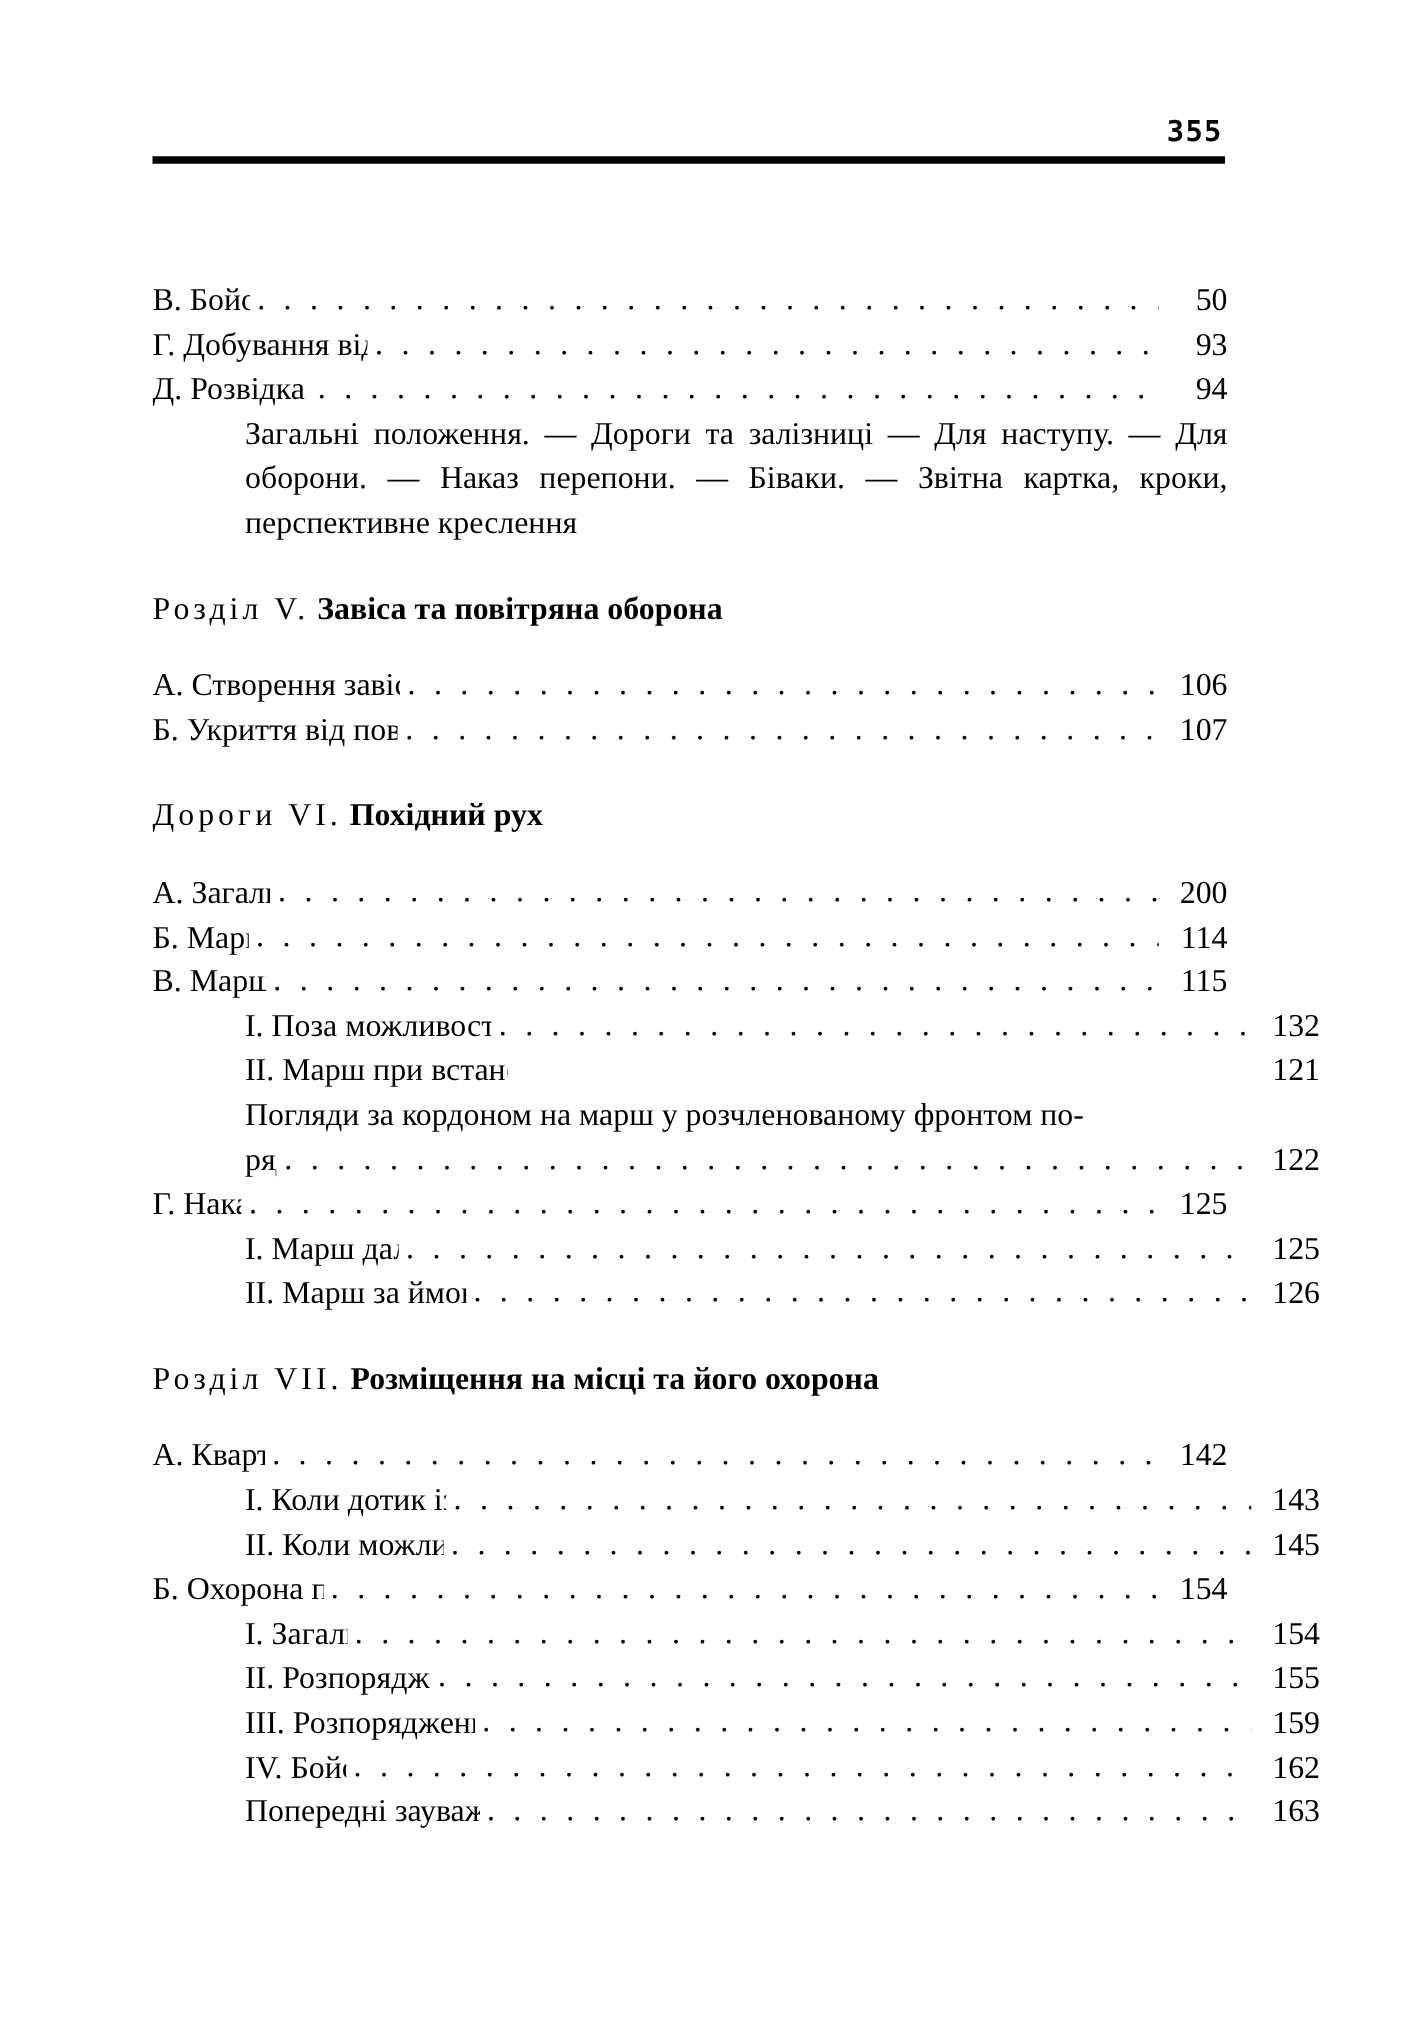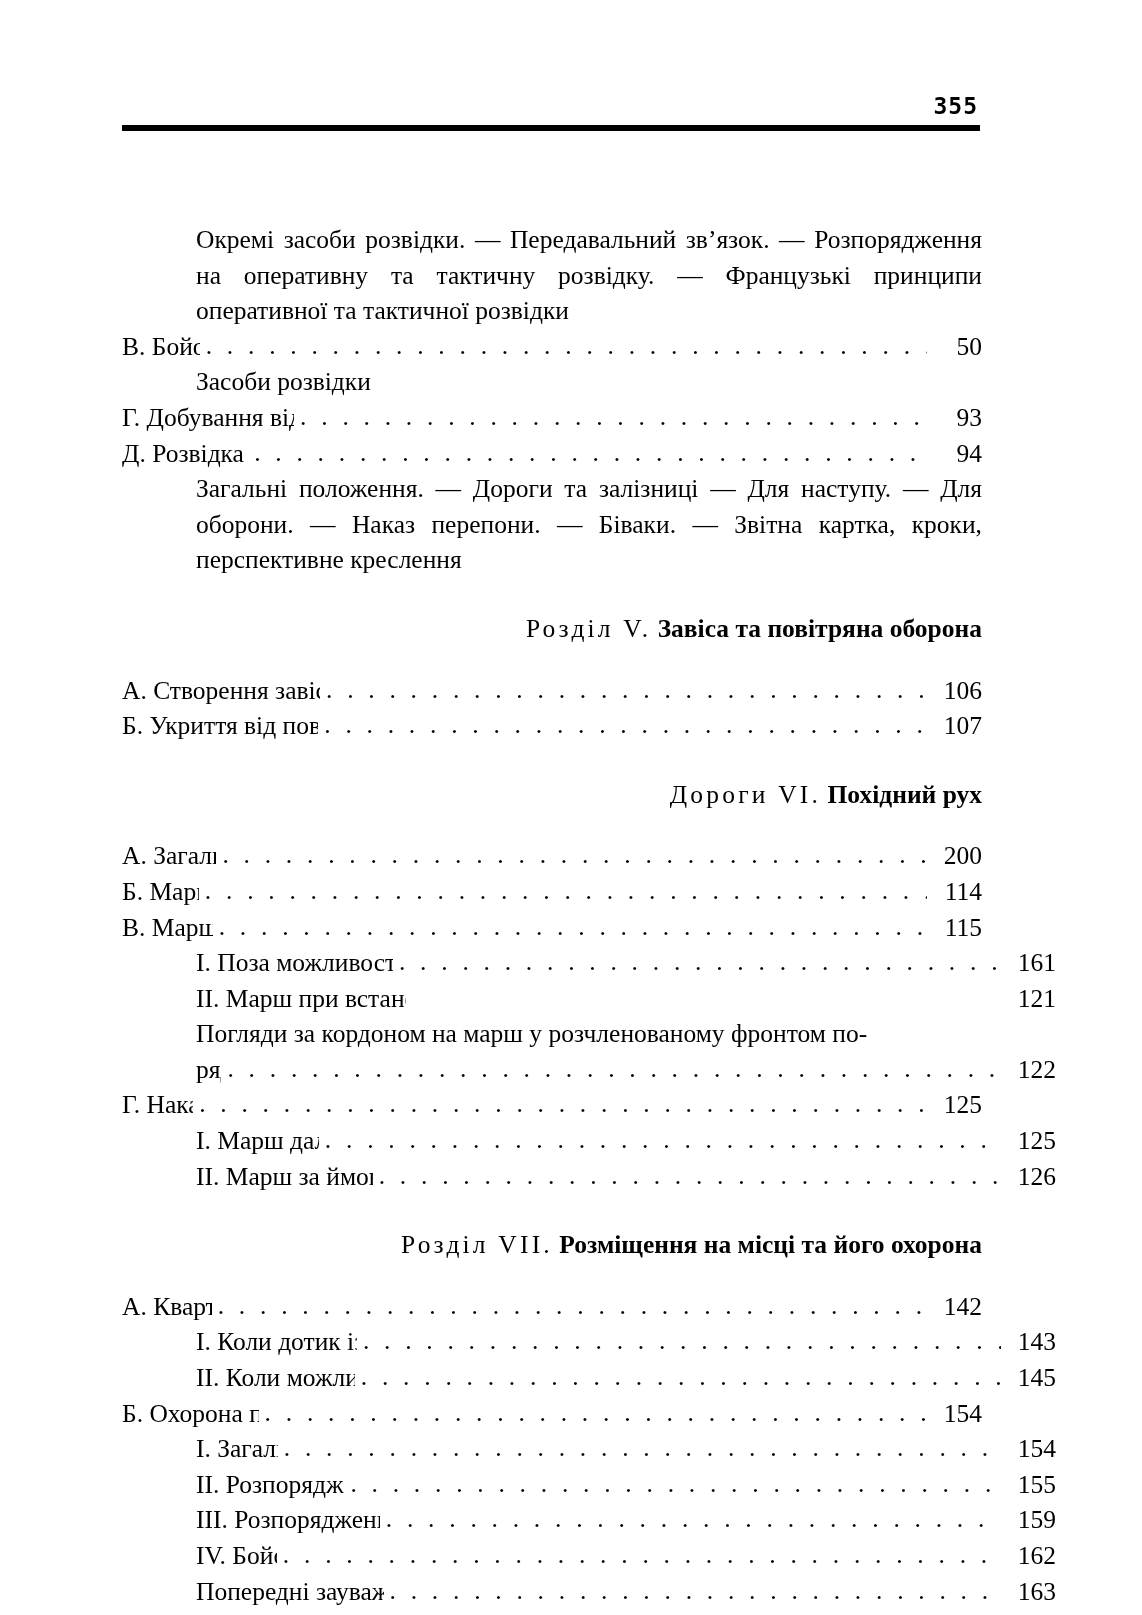--- a/index.html
+++ b/index.html
@@ -107,21 +107,21 @@
 
   
   .plain-sub {
     margin: 0;
     padding-left: 74px;
     line-height: 35.6px;
   }
 
   
   .chapter {
-    text-align: right;
+    text-align: left;
     margin: 0;
     line-height: 35.6px;
     font-size: 25.5px;
   }
   .chapter .ch-label {
     letter-spacing: 3.2px;
     font-weight: normal;
   }
   .chapter .ch-title {
     font-weight: bold;
@@ -135,27 +135,25 @@
 <body>
 
 <div class="page">
 
   <div class="header">
     <div class="folio">355</div>
     <div class="header-rule"></div>
   </div>
 
   <div class="content" id="toc-content">
-      <p class="descr">Окремі засоби розвідки. — Передавальний зв’язок. — Розпорядження на оперативну та тактичну розвідку. — Французькі принципи оперативної та тактичної розвідки</p>
       <div class="toc-line lvl-a">
         <span class="lbl">В. Бойова розвідка</span>
         <span class="leader">. . . . . . . . . . . . . . . . . . . . . . . . . . . . . . . . . . . . . . . . . . . . . . . . . . . . . . . . . . . . . . . . . . . . . . . . . . . . . . . . . . . . . . . . . . </span>
         <span class="pg">50</span>
       </div>
-      <p class="plain-sub">Засоби розвідки</p>
       <div class="toc-line lvl-a">
         <span class="lbl">Г. Добування відомостей особливими засобами.</span>
         <span class="leader">. . . . . . . . . . . . . . . . . . . . . . . . . . . . . . . . . . . . . . . . . . . . . . . . . . . . . . . . . . . . . . . . . . . . . . . . . . . . . . . . . . . . . . . . . . </span>
         <span class="pg">93</span>
       </div>
       <div class="toc-line lvl-a">
         <span class="lbl">Д. Розвідка та оцінка місцевості.</span>
         <span class="leader">. . . . . . . . . . . . . . . . . . . . . . . . . . . . . . . . . . . . . . . . . . . . . . . . . . . . . . . . . . . . . . . . . . . . . . . . . . . . . . . . . . . . . . . . . . </span>
         <span class="pg">94</span>
       </div>
@@ -187,21 +185,21 @@
         <span class="pg">114</span>
       </div>
       <div class="toc-line lvl-a">
         <span class="lbl">В. Марш у денний час</span>
         <span class="leader">. . . . . . . . . . . . . . . . . . . . . . . . . . . . . . . . . . . . . . . . . . . . . . . . . . . . . . . . . . . . . . . . . . . . . . . . . . . . . . . . . . . . . . . . . . </span>
         <span class="pg">115</span>
       </div>
       <div class="toc-line lvl-b">
         <span class="lbl">I. Поза можливості бойового зіткнення з супротивником.</span>
         <span class="leader">. . . . . . . . . . . . . . . . . . . . . . . . . . . . . . . . . . . . . . . . . . . . . . . . . . . . . . . . . . . . . . . . . . . . . . . . . . . . . . . . . . . . . . . . . . </span>
-        <span class="pg">161</span>
+        <span class="pg">132</span>
       </div>
       <div class="toc-line lvl-b no-leader">
         <span class="lbl">II. Марш при встановленні бойового зіткнення з противником</span>
         <span class="leader">. . . . . . . . . . . . . . . . . . . . . . . . . . . . . . . . . . . . . . . . . . . . . . . . . . . . . . . . . . . . . . . . . . . . . . . . . . . . . . . . . . . . . . . . . . </span>
         <span class="pg">121</span>
       </div>
       <p class="plain-sub">Погляди за кордоном на марш у розчленованому фронтом по-</p>
       <div class="toc-line lvl-b">
         <span class="lbl">рядку</span>
         <span class="leader">. . . . . . . . . . . . . . . . . . . . . . . . . . . . . . . . . . . . . . . . . . . . . . . . . . . . . . . . . . . . . . . . . . . . . . . . . . . . . . . . . . . . . . . . . . </span>

